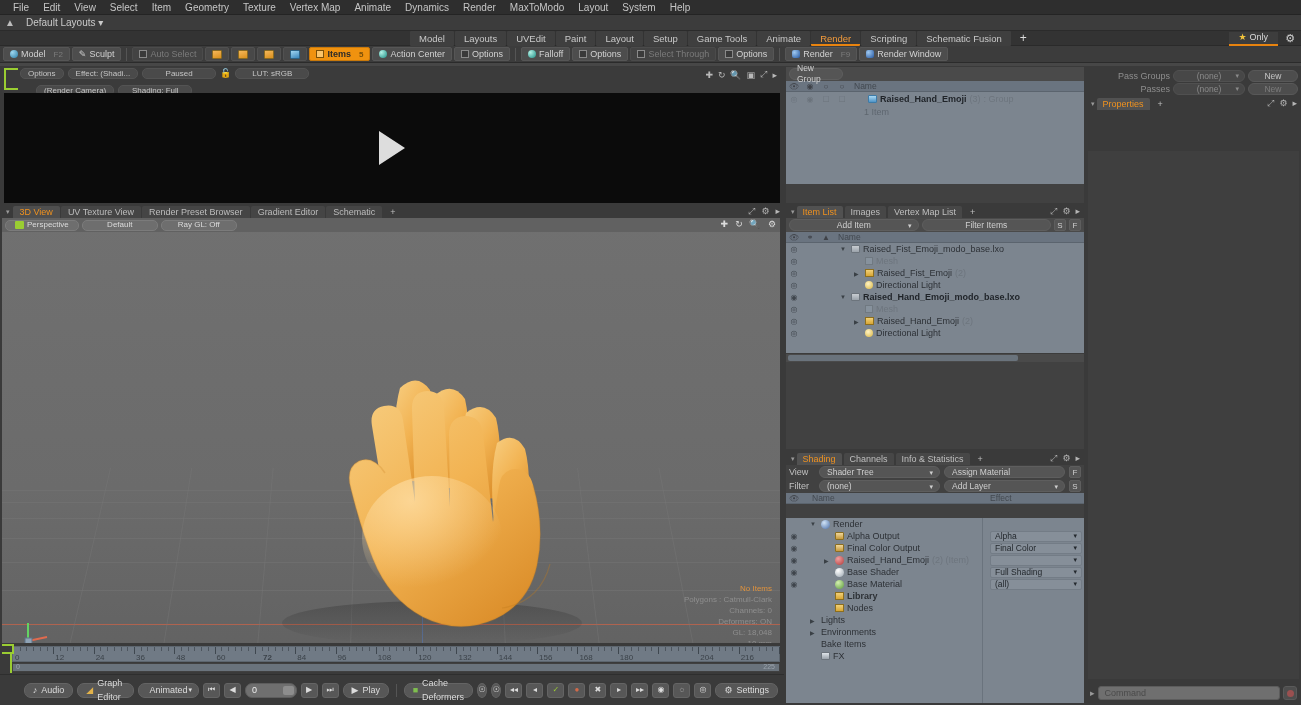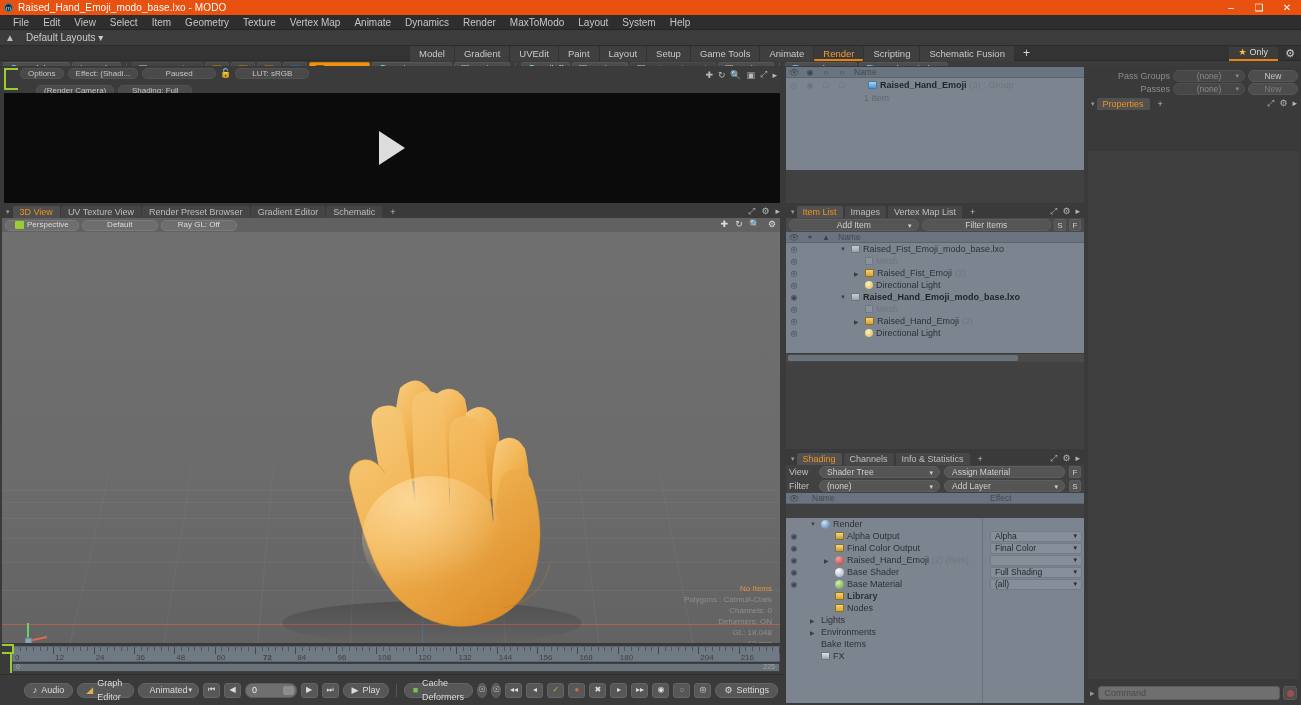--- a/index.html
+++ b/index.html
@@ -233,29 +233,20 @@
               font-size: 9px; color: #4a4a4a; padding: 0 6px; display: flex; align-items: center; line-height:13px;}
   .cmdrec { width: 14px; height: 14px; background: #4e4e4e; border: 1px solid #5a5a5a; border-radius: 3px;
             display:flex; align-items:center; justify-content:center;}
   .cmdrec i { width: 7px; height: 7px; border-radius: 50%; background: #9a5050; display:block;}
 </style>
 </head>
 <body>
 
 <div class="app">
 
-  <div class="titlebar">
-    <div class="tdot">m</div>
-    <div class="ttext">Raised_Hand_Emoji_modo_base.lxo - MODO</div>
-    <div class="winbtns">
-      <div class="winbtn">–</div>
-      <div class="winbtn">❑</div>
-      <div class="winbtn close">✕</div>
-    </div>
-  </div>
 
   <div class="menubar">
     <div class="mi">File</div>
     <div class="mi">Edit</div>
     <div class="mi">View</div>
     <div class="mi">Select</div>
     <div class="mi">Item</div>
     <div class="mi">Geometry</div>
     <div class="mi">Texture</div>
     <div class="mi">Vertex Map</div>
@@ -272,21 +263,21 @@
     <div class="homeico">▲</div>
     <div class="ldrop">
       <span>Default Layouts</span>
       <span>▾</span>
     </div>
   </div>
 
   <div class="tabrow">
     <div class="spacer"></div>
     <div class="tb">Model</div>
-    <div class="tb">Gradient</div>
+    <div class="tb">Layouts</div>
     <div class="tb">UVEdit</div>
     <div class="tb">Paint</div>
     <div class="tb">Layout</div>
     <div class="tb">Setup</div>
     <div class="tb">Game Tools</div>
     <div class="tb">Animate</div>
     <div class="tb active">Render</div>
     <div class="tb">Scripting</div>
     <div class="tb">Schematic Fusion</div>
     <div class="plus">+</div>
@@ -687,20 +678,23 @@
         <div class="bbtn">
           <span>⚙</span>
           <span>Settings</span>
         </div>
       </div>
     </div>
 
     <div class="rightcol">
 
       <div class="panel" style="top:1px;height:136px">
+        <div class="toolrow">
+          <div class="tfield" style="width:54px;justify-content:center">New Group</div>
+        </div>
         <div class="listhdr">
           <span class="eye">👁</span>
           <span class="eye">◉</span>
           <span class="eye">○</span>
           <span class="eye">○</span>
           <span class="cell">Name</span>
         </div>
         <div class="listbody" style="height:92px">
           <div class="lrow bold" style="height:14px">
             <span class="gutd">◎</span>

